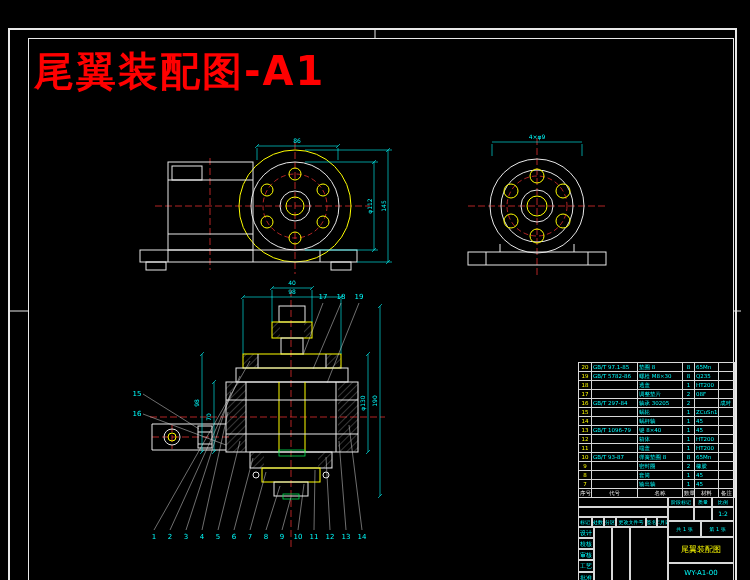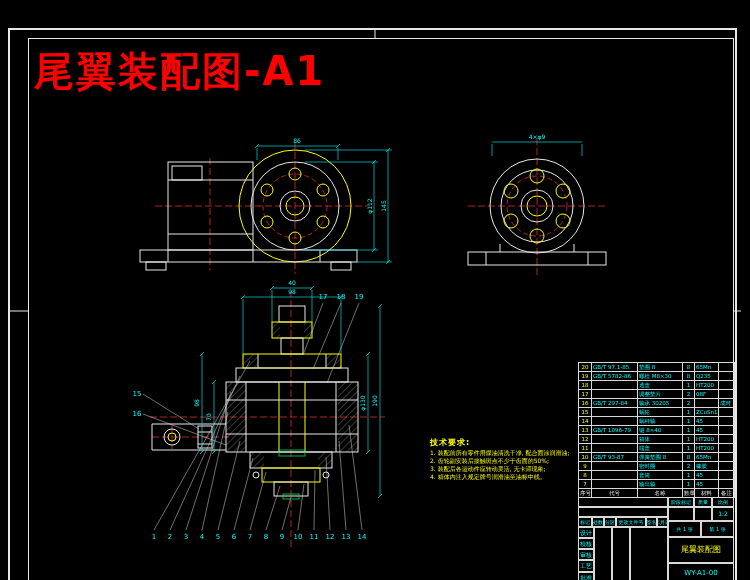--- a/index.html
+++ b/index.html
@@ -275,29 +275,20 @@
         <text x="362" y="519">14</text>
         <text x="137" y="376">15</text>
         <text x="137" y="396">16</text>
         <text x="323" y="279">17</text>
         <text x="341" y="279">18</text>
         <text x="359" y="279">19</text>
       </g>
     </g>
   </svg>
 
-  <div class="tech">
-    <span class="tech-heading">技术要求:</span>
-    <ol class="tech-items">
-        <li>1. 装配前所有零件用煤油清洗干净, 配合面涂润滑油;</li>
-        <li>2. 齿轮副安装后接触斑点不少于齿面的50%;</li>
-        <li>3. 装配后各运动件应转动灵活, 无卡滞现象;</li>
-        <li>4. 箱体内注入规定牌号润滑油至油标中线。</li>
-      </ol>
-  </div>
 
   <table class="bom">
     <colgroup>
       <col style="width:13px">
         <col style="width:46px">
         <col style="width:45px">
       <col style="width:12px">
         <col style="width:24px">
         <col style="width:16px">
     </colgroup>

